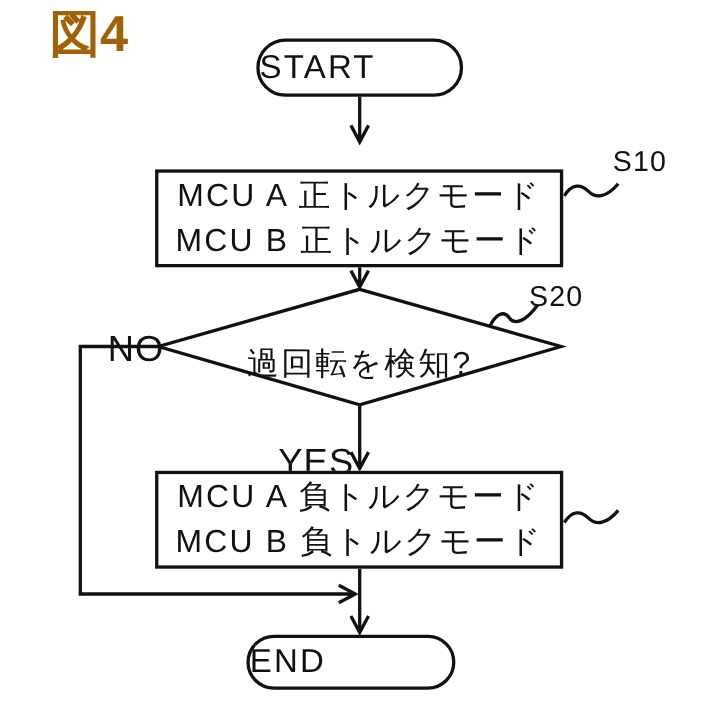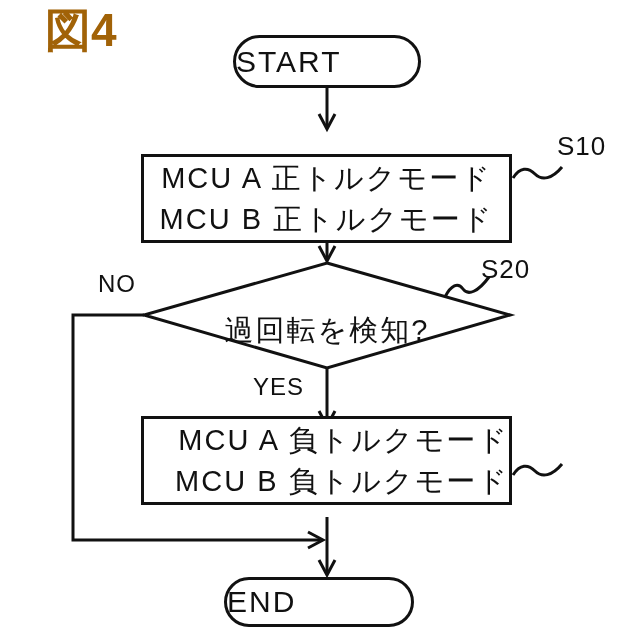--- a/index.html
+++ b/index.html
@@ -56,36 +56,37 @@
     display: flex;
     flex-direction: column;
     align-items: center;
     justify-content: center;
     font-size: 29px;
     line-height: 41px;
     letter-spacing: 2px;
     white-space: nowrap;
   }
   .process.step1 { top: 130px; margin-top: 24px; }
-  .process.step2 { top: 416px; align-items: flex-end; }
+  .process.step2 { top: 428px; }
   .decision-text {
     position: absolute;
     left: 144px;
     top: 300px;
     width: 366px;
     text-align: center;
     font-size: 29px;
     letter-spacing: 2px;
     white-space: nowrap;
     margin-top: 11px;
   }
   .branch-label {
     position: absolute;
-    font-size: 24px;
+    font-size: 33px;
     letter-spacing: 1px;
+    margin-top: 28px;
   }
   .branch-label.no  { left: 98px;  top: 270px; }
   .branch-label.yes { left: 253px; top: 373px; }
   .ref-label {
     position: absolute;
     font-size: 26px;
     letter-spacing: 1px;
   }
   .ref-label.s10 { left: 557px; top: 131px; }
   .ref-label.s20 { left: 481px; top: 254px; }

